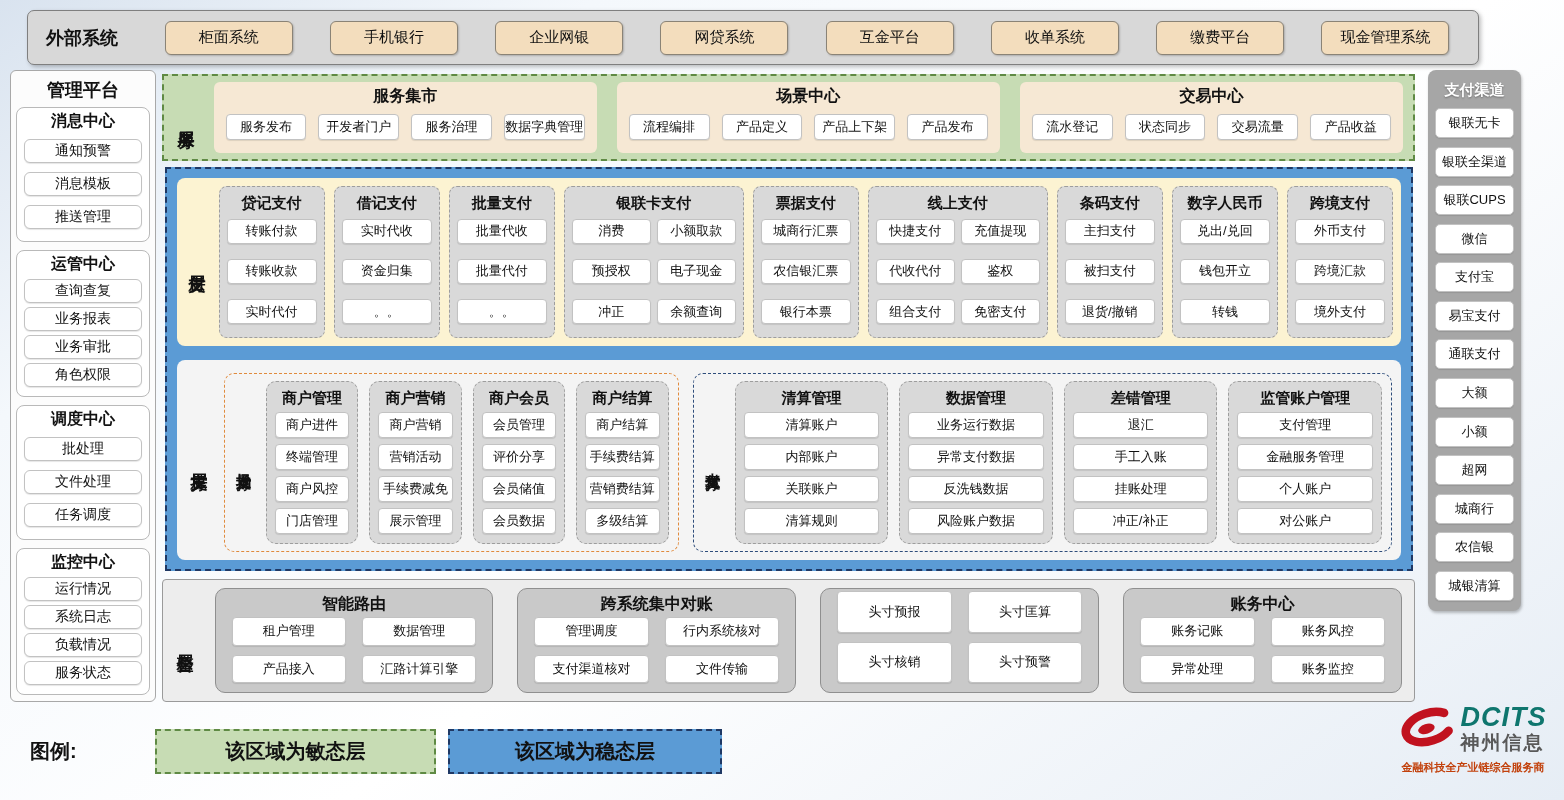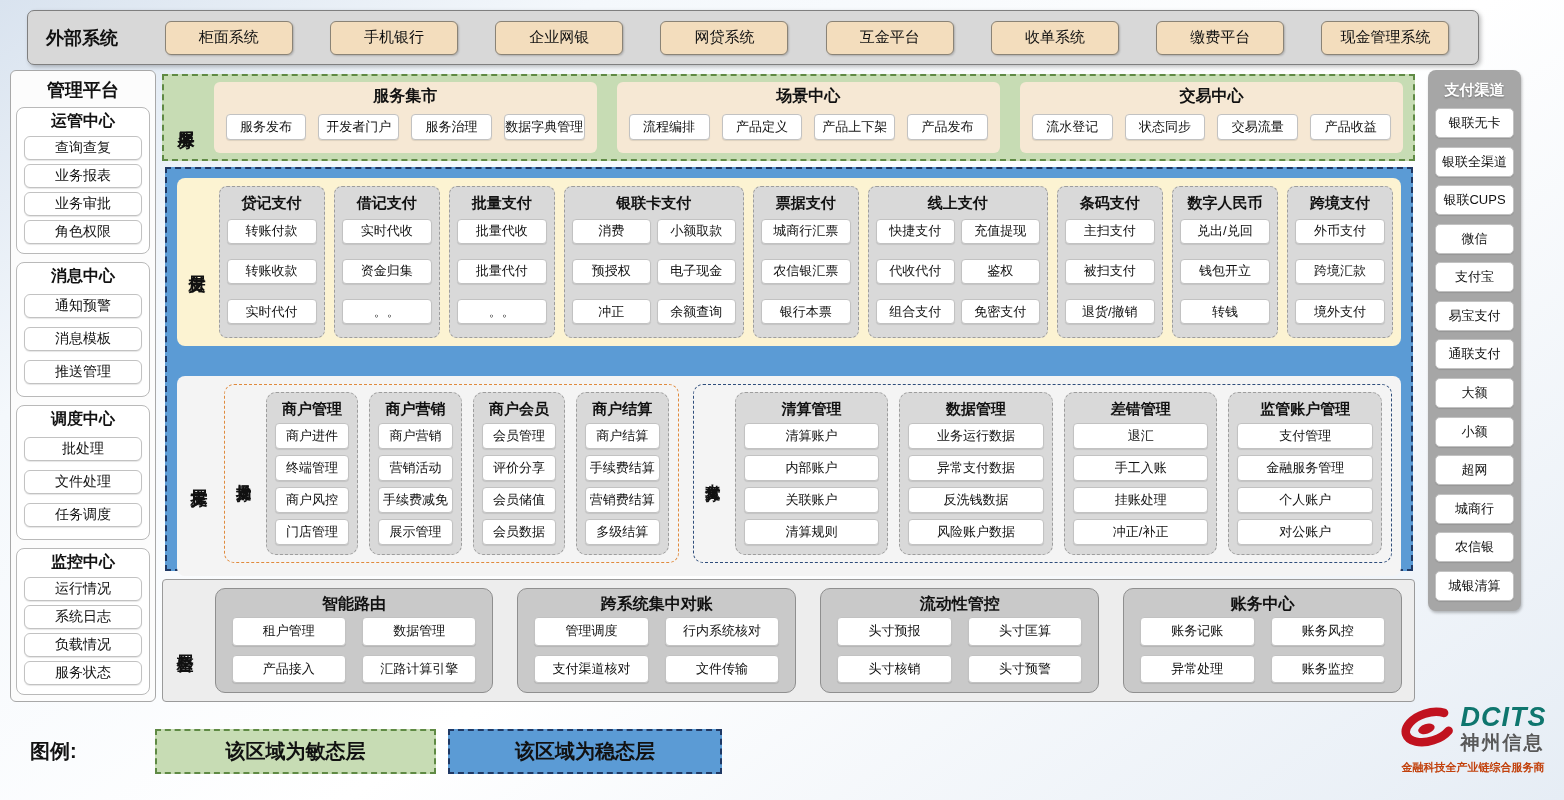--- a/index.html
+++ b/index.html
@@ -49,22 +49,22 @@
   .pay-cols{flex:1;display:flex;gap:9px;}
   .pay-col{background:#d9d9d9;border:1.5px dashed #9d9d9d;border-radius:8px;flex:1;display:flex;flex-direction:column;
            padding:3px 7px 9px;box-sizing:border-box;min-width:0;}
   .pay-col[data-wide="true"]{flex:1.82;}
   .pay-col-title{text-align:center;font-weight:bold;font-size:15px;line-height:25px;white-space:nowrap;}
   .pay-col-items{flex:1;display:flex;flex-wrap:wrap;gap:8px 6px;align-content:space-around;}
   .pay-btn{flex:1 1 100%;min-height:25px;max-height:27px;white-space:nowrap;}
   .pay-col[data-wide="true"] .pay-btn{flex:1 1 42%;}
 
   
-  .support-panel{margin-top:30px;height:200px;background:#f4f4f4;border-radius:8px;display:flex;padding:8px 9px;
-                 box-sizing:border-box;gap:12px;align-items:flex-start;}
+  .support-panel{margin-top:14px;height:200px;background:#f4f4f4;border-radius:8px;display:flex;padding:8px 9px;
+                 box-sizing:border-box;gap:12px;align-items:flex-end;}
   .support-label{font-size:17px;align-self:center;margin:0 3px;}
   .support-section{border:1.5px dashed;border-radius:10px;display:flex;padding:7px 9px;gap:11px;box-sizing:border-box;}
   .support-section[data-accent="orange"]{border-color:#e08a3c;flex:0 0 455px;}
   .support-section[data-accent="navy"]{border-color:#2e4d7b;flex:1;}
   .support-sec-label{font-size:15px;align-self:center;margin:0 2px;letter-spacing:1px;}
   .support-col{flex:1;background:#d9d9d9;border:1.5px dashed #9d9d9d;border-radius:10px;display:flex;flex-direction:column;
                padding:3px 8px 9px;box-sizing:border-box;min-width:0;}
   .support-col-title{text-align:center;font-weight:bold;font-size:15px;line-height:25px;white-space:nowrap;}
   .support-col-items{flex:1;display:flex;flex-direction:column;justify-content:space-between;gap:6px;margin-top:2px;}
   .support-btn{height:26px;white-space:nowrap;}
@@ -125,42 +125,42 @@
 
       <div class="tan-btn">现金管理系统</div>
     </div>
 </div>
 
 <div class="left-panel">
   <div class="left-title">管理平台</div>
   <div class="left-sections">
 
       <div class="side-section">
+        <div class="side-section-title">消息中心</div>
+        <div class="side-items">
+
+            <div class="btn side-btn">通知预警</div>
+
+            <div class="btn side-btn">消息模板</div>
+
+            <div class="btn side-btn">推送管理</div>
+          </div>
+      </div>
+
+      <div class="side-section">
         <div class="side-section-title">运管中心</div>
         <div class="side-items">
 
             <div class="btn side-btn">查询查复</div>
 
             <div class="btn side-btn">业务报表</div>
 
             <div class="btn side-btn">业务审批</div>
 
             <div class="btn side-btn">角色权限</div>
-          </div>
-      </div>
-
-      <div class="side-section">
-        <div class="side-section-title">消息中心</div>
-        <div class="side-items">
-
-            <div class="btn side-btn">通知预警</div>
-
-            <div class="btn side-btn">消息模板</div>
-
-            <div class="btn side-btn">推送管理</div>
           </div>
       </div>
 
       <div class="side-section">
         <div class="side-section-title">调度中心</div>
         <div class="side-items">
 
             <div class="btn side-btn">批处理</div>
 
             <div class="btn side-btn">文件处理</div>
@@ -519,21 +519,20 @@
 
             <div class="btn integration-btn">行内系统核对</div>
 
             <div class="btn integration-btn">支付渠道核对</div>
 
             <div class="btn integration-btn">文件传输</div>
           </div>
       </div>
 
       <div class="integration-group">
-        <div class="integration-group-title">流动性管控</div>
         <div class="integration-items">
 
             <div class="btn integration-btn">头寸预报</div>
 
             <div class="btn integration-btn">头寸匡算</div>
 
             <div class="btn integration-btn">头寸核销</div>
 
             <div class="btn integration-btn">头寸预警</div>
           </div>

